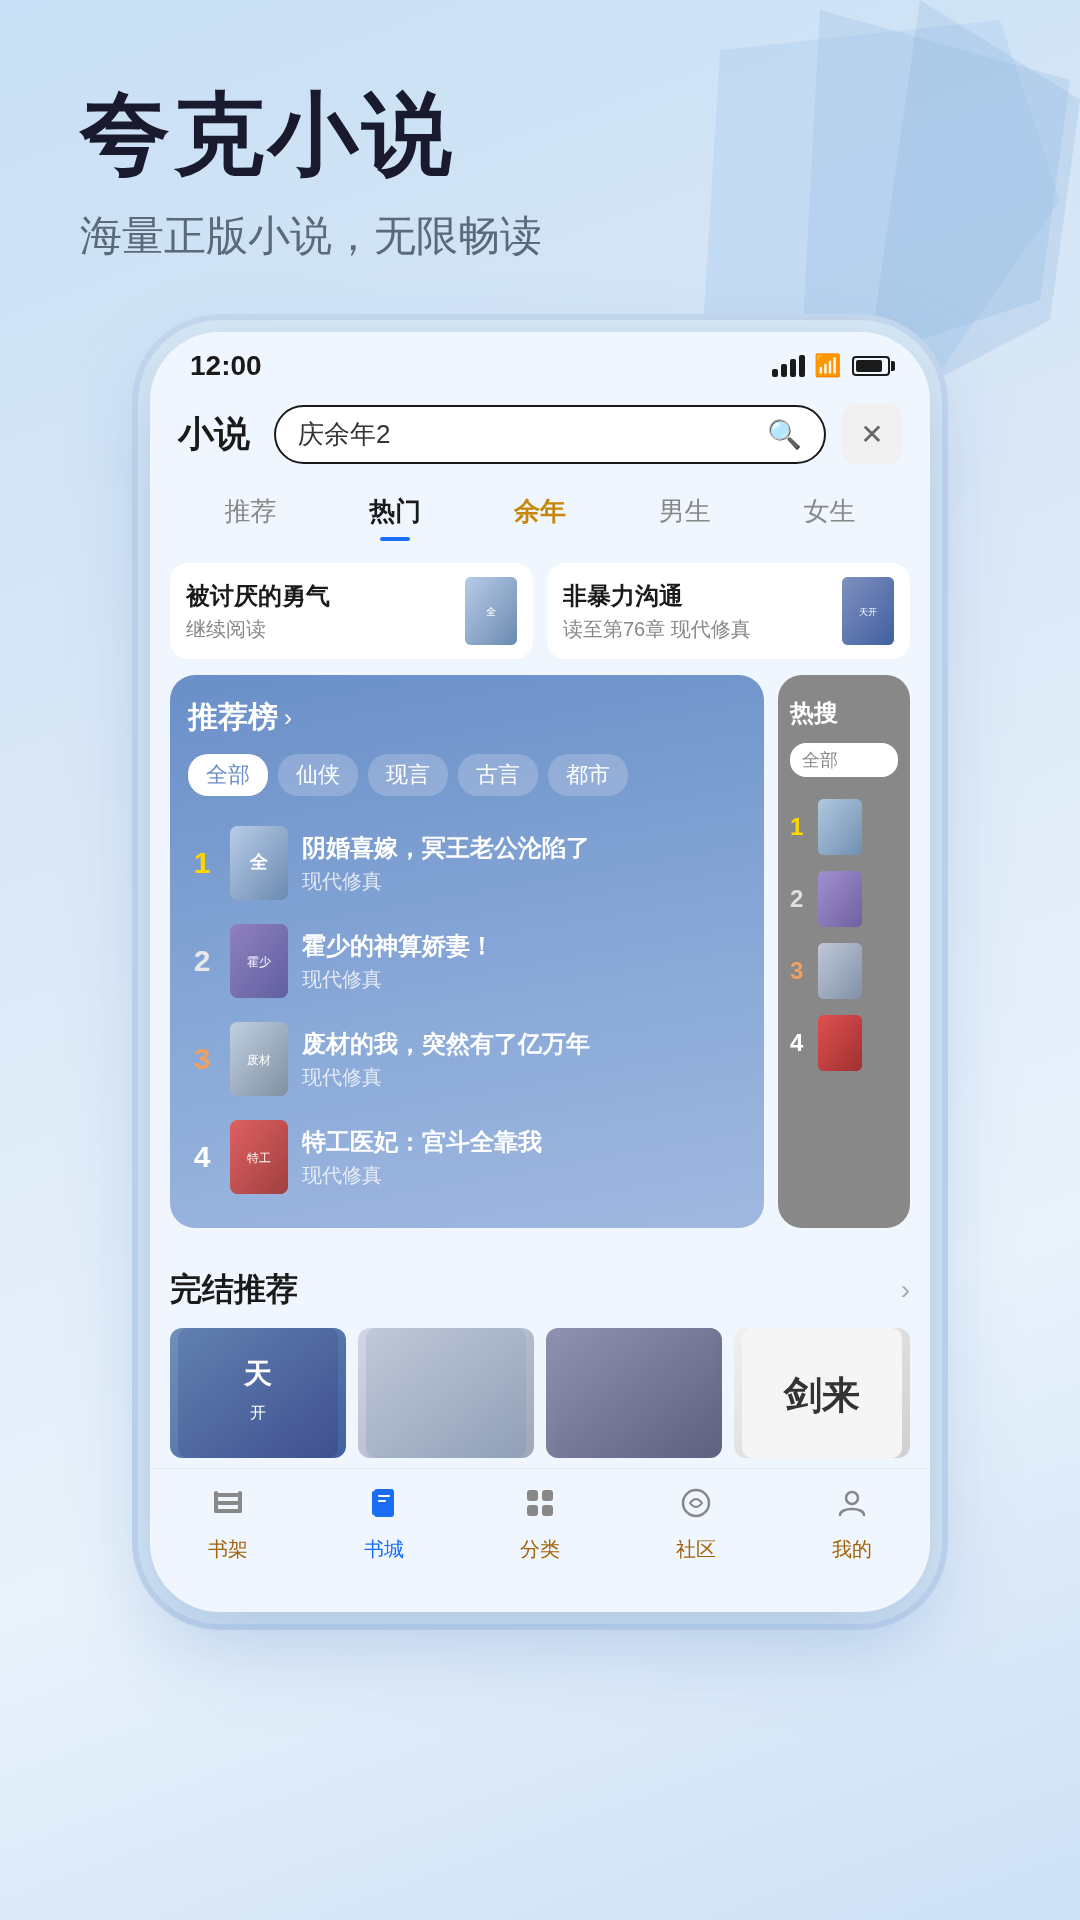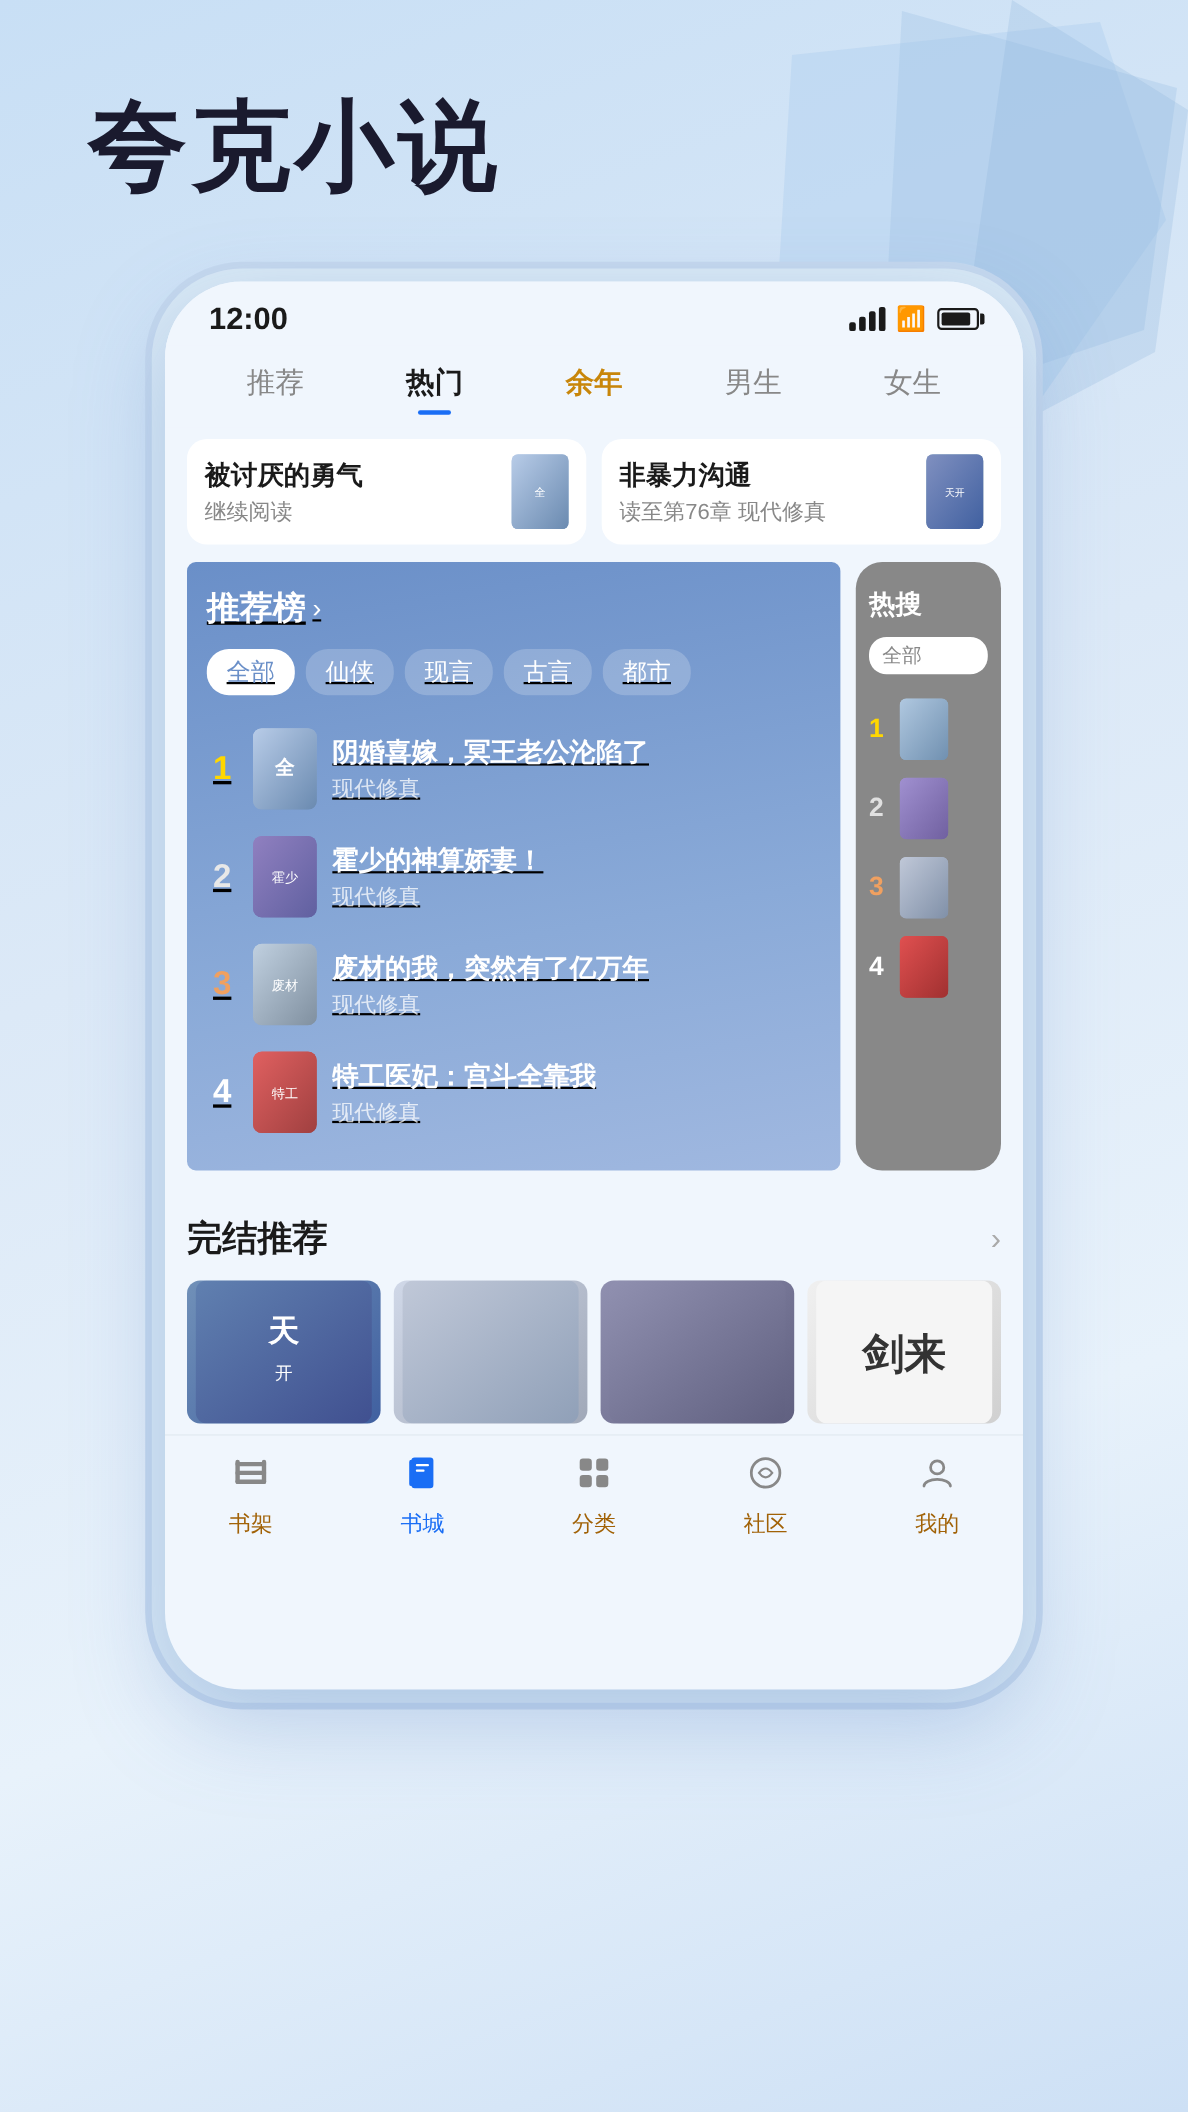--- a/index.html
+++ b/index.html
@@ -258,24 +258,23 @@
     .main-content {
       padding: 0 20px 20px;
       display: flex;
       gap: 14px;
     }
 
     
     .recommend-section {
       flex: 1;
       background: linear-gradient(170deg, #6a8fc8 0%, #8aaad8 60%, #a0b8e0 100%);
-      border-radius: 8px;
+      border-radius: 25px;
       padding: 22px 18px;
       min-width: 0;
-      text-decoration: underline;
     }
     .section-header {
       display: flex;
       align-items: center;
       margin-bottom: 16px;
     }
     .section-title {
       font-size: 30px;
       font-weight: 700;
       color: #fff;
@@ -499,20 +498,21 @@
 <body>
 
 <div class="promo-area">
 
   <svg class="bg-deco" viewBox="0 0 460 420" fill="none" xmlns="http://www.w3.org/2000/svg">
     <path d="M100 50 L380 20 L440 200 L300 400 L80 380 Z" fill="rgba(180,210,240,0.5)"></path>
     <path d="M200 10 L450 80 L420 300 L180 380 Z" fill="rgba(160,195,230,0.35)"></path>
     <path d="M300 0 L460 100 L430 320 L240 420 Z" fill="rgba(140,180,220,0.25)"></path>
   </svg>
   <h1 class="promo-title">夸克小说</h1>
+  <p class="promo-subtitle">海量正版小说，无限畅读</p>
 </div>
 
 <div class="phone-wrapper">
   <div class="phone">
 
     <div class="status-bar">
       <span class="status-time">12:00</span>
       <div class="status-icons">
         <div class="signal-bars">
           <div class="signal-bar" style="height:8px"></div>
@@ -520,20 +520,28 @@
           <div class="signal-bar" style="height:18px"></div>
           <div class="signal-bar" style="height:22px"></div>
         </div>
         <span class="wifi-icon">📶</span>
         <div class="battery-icon">
           <div class="battery-fill"></div>
         </div>
       </div>
     </div>
 
+    <div class="app-header">
+      <span class="app-title">小说</span>
+      <div class="search-bar">
+        <span class="search-text">庆余年2</span>
+        <span class="search-icon-btn">🔍</span>
+      </div>
+      <div class="close-btn">✕</div>
+    </div>
 
     <div class="nav-tabs">
       <div class="nav-tab">推荐</div>
       <div class="nav-tab active">热门</div>
       <div class="nav-tab special">余年</div>
       <div class="nav-tab">男生</div>
       <div class="nav-tab">女生</div>
     </div>
 
     <div class="recent-reads">

